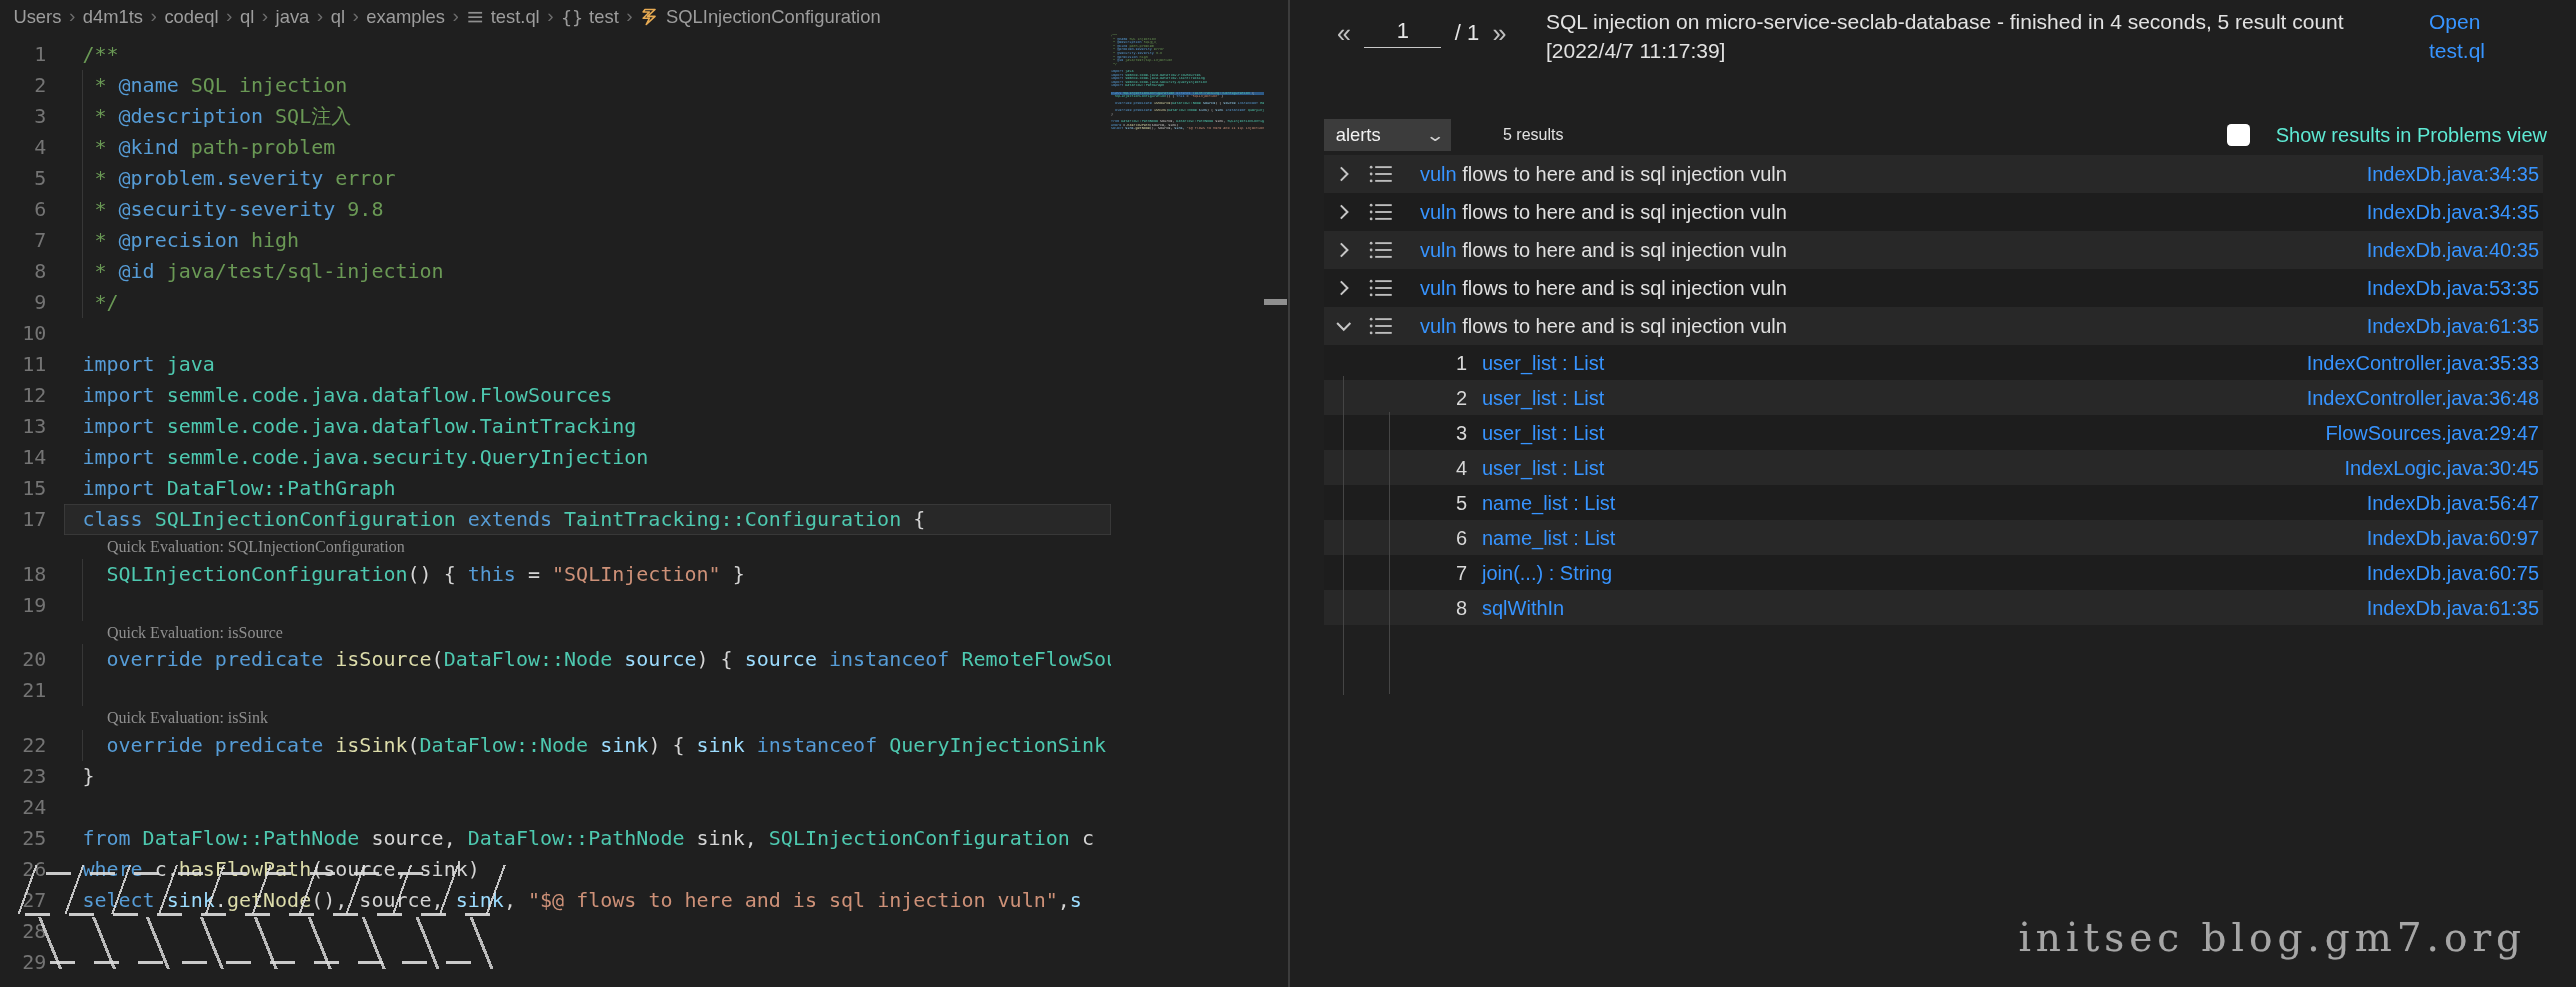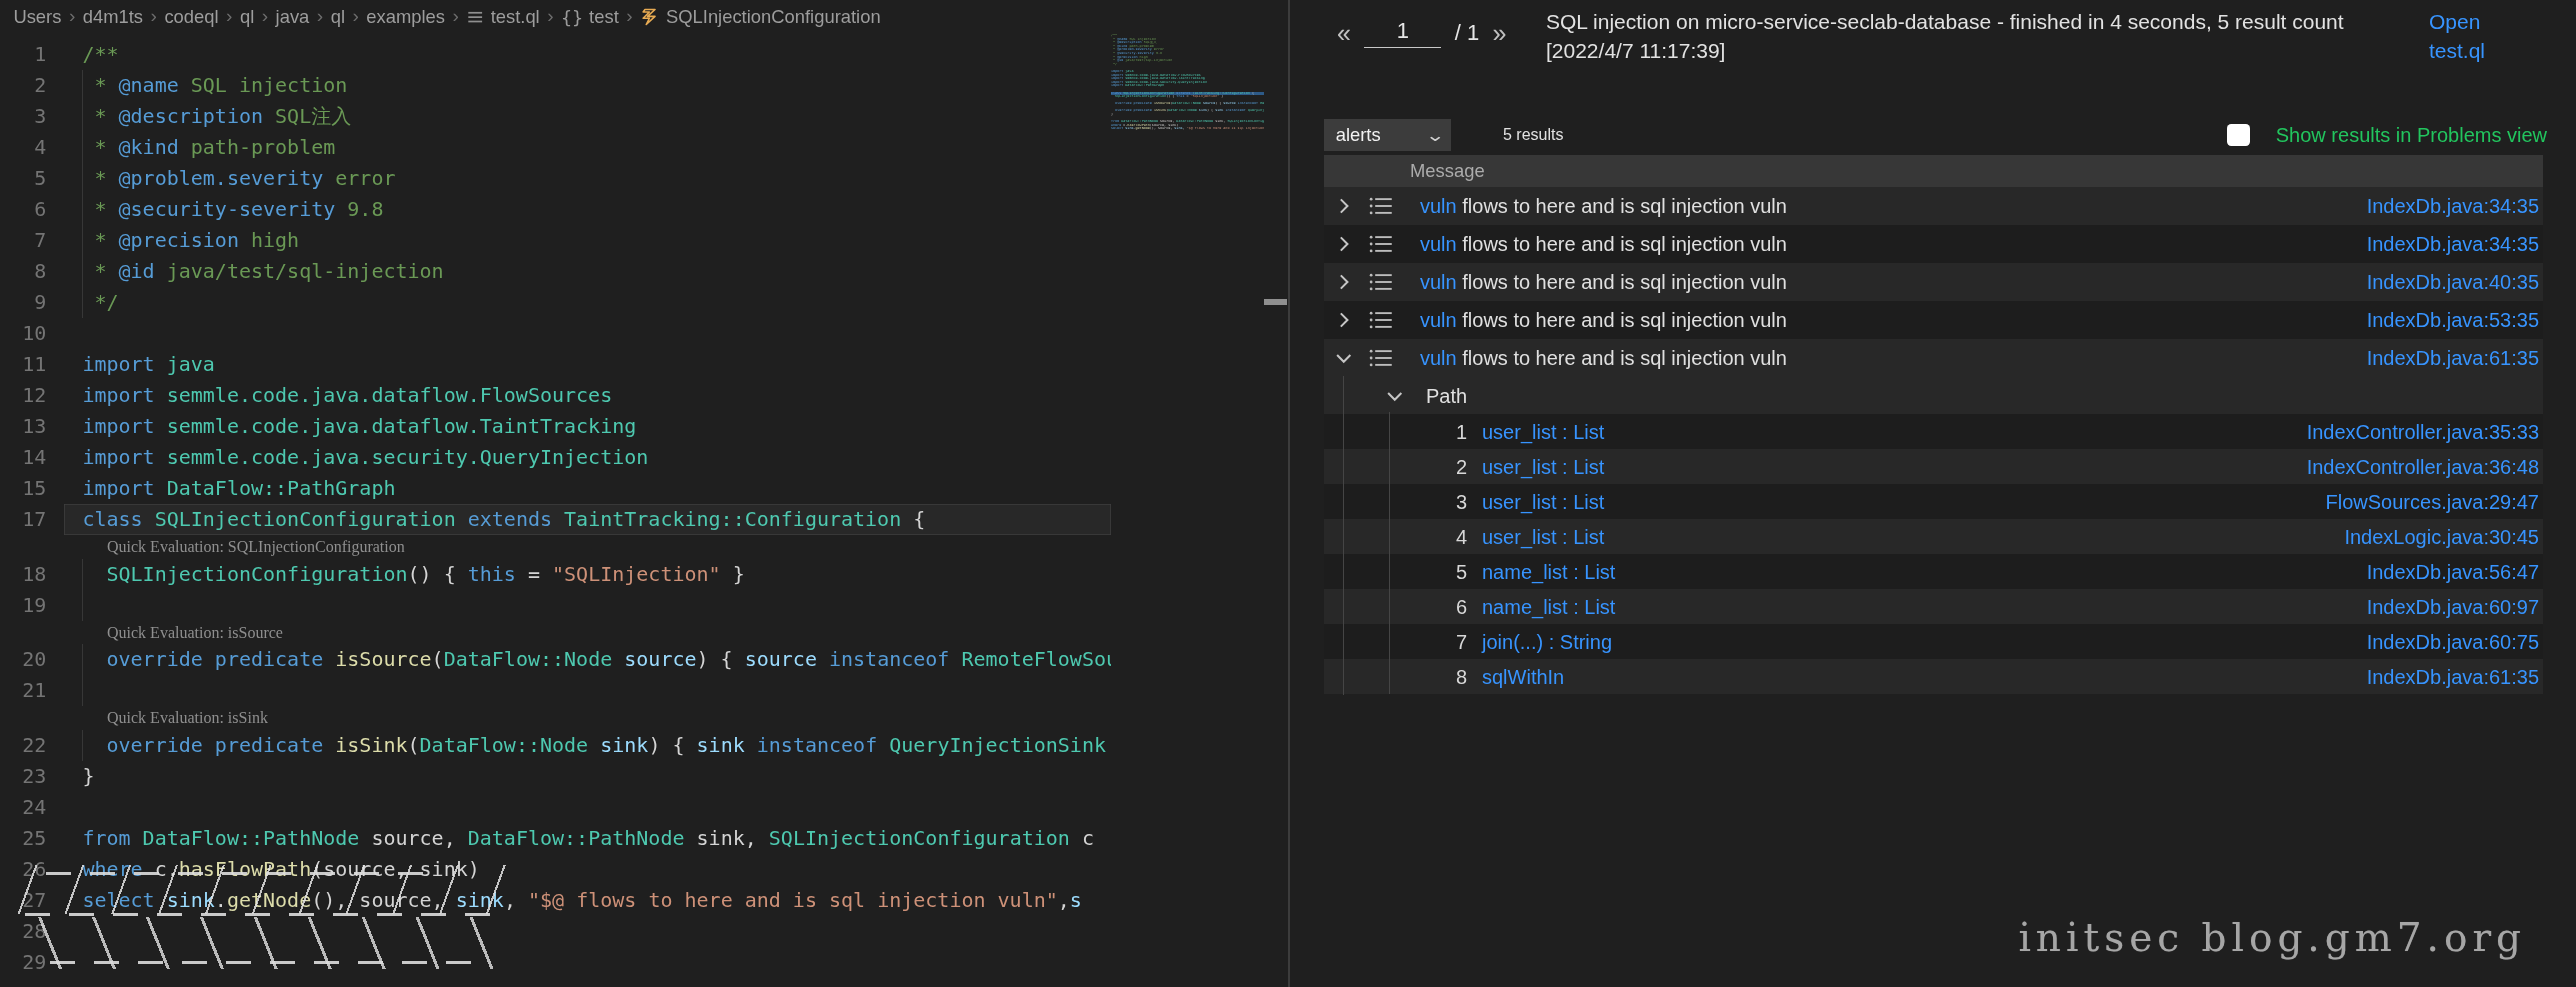--- a/index.html
+++ b/index.html
@@ -62,21 +62,21 @@
              color:#3794ff;cursor:pointer}
 
   #controls-row{position:absolute;left:0;top:118px;width:100%;height:34px;display:flex;
                 align-items:center;padding:0 29px 0 34px;box-sizing:border-box}
   #view-select{width:127px;height:32px;background:#3c3c3c;color:#f2f2f2;font-size:18.4px;display:flex;
                align-items:center;padding:0 8.4px 0 11.7px;box-sizing:border-box;cursor:pointer}
   #view-select .lbl{flex:1}
   .sel-chev{font-size:17px;color:#d0d0d0;transform:scaleX(1.4)}
   #results-count{margin-left:52px;font-size:16px;color:#e2e2e2}
   #problems-checkbox{margin-left:auto;width:22.6px;height:22.6px;background:#ffffff;border-radius:4.2px;cursor:pointer}
-  #problems-label{margin-left:26px;font-size:20px;color:#22c55e}
+  #problems-label{margin-left:26px;font-size:20px;color:#5eead4}
 
   #results-table{position:absolute;left:34px;top:155px;width:1219px}
   #table-header{height:32px;line-height:32px;background:#373737;color:#ababab;font-size:18.4px;padding-left:86px}
   .rrow{position:relative;height:38px}
   .srow{position:relative;height:35px}
   .prow-header{position:relative;height:37px}
   .alt{background:#282828}
   .base{background:#1d1d1d}
   .chev{position:absolute;left:8.4px;top:50%;transform:translateY(-50%);cursor:pointer;display:inline-flex}
   .listicon{position:absolute;left:44px;top:50%;transform:translateY(-50%);cursor:pointer;display:inline-flex}
@@ -245,23 +245,20 @@
       <div id="view-select">
         <span class="lbl">alerts</span>
         <span class="sel-chev">⌄</span>
       </div>
       <span id="results-count">5 results</span>
       <span id="problems-checkbox"></span>
       <span id="problems-label">Show results in Problems view</span>
     </div>
 
     <div id="results-table">
-      <div id="table-header">
-        <span>Message</span>
-      </div>
       <div id="table-body">
           <div class="rrow alt">
             <span class="chev">
               <svg width="23.5" height="23.5" viewBox="0 0 16 16">
                 <path d="M6 3.5 L10.5 8 L6 12.5" fill="none" stroke="#c5c5c5" stroke-width="1.4"></path>
               </svg>
             </span>
             <span class="listicon">
               <svg width="25" height="25" viewBox="0 0 16 16">
                 <circle cx="2" cy="3.6" r="0.9" fill="#bdbdbd"></circle>
@@ -344,28 +341,20 @@
                 <circle cx="2" cy="8" r="0.9" fill="#bdbdbd"></circle>
                 <circle cx="2" cy="12.4" r="0.9" fill="#bdbdbd"></circle>
                 <rect x="4.6" y="3" width="10.6" height="1.2" fill="#bdbdbd"></rect>
                 <rect x="4.6" y="7.4" width="10.6" height="1.2" fill="#bdbdbd"></rect>
                 <rect x="4.6" y="11.8" width="10.6" height="1.2" fill="#bdbdbd"></rect>
               </svg>
             </span>
             <span class="msg"><span class="vuln">vuln</span><span> flows to here and is sql injection vuln</span></span>
             <span class="loc">IndexDb.java:61:35</span>
           </div>
-          <div class="prow-header alt">
-            <span class="pchev">
-              <svg width="23.5" height="23.5" viewBox="0 0 16 16">
-                <path d="M3.5 6 L8 10.5 L12.5 6" fill="none" stroke="#c5c5c5" stroke-width="1.4"></path>
-              </svg>
-            </span>
-            <span class="plabel">Path</span>
-          </div>
           <div class="srow base">
             <span class="snum">1</span>
             <span class="slabel">user_list : List</span>
             <span class="loc">IndexController.java:35:33</span>
           </div>
           <div class="srow alt">
             <span class="snum">2</span>
             <span class="slabel">user_list : List</span>
             <span class="loc">IndexController.java:36:48</span>
           </div>

